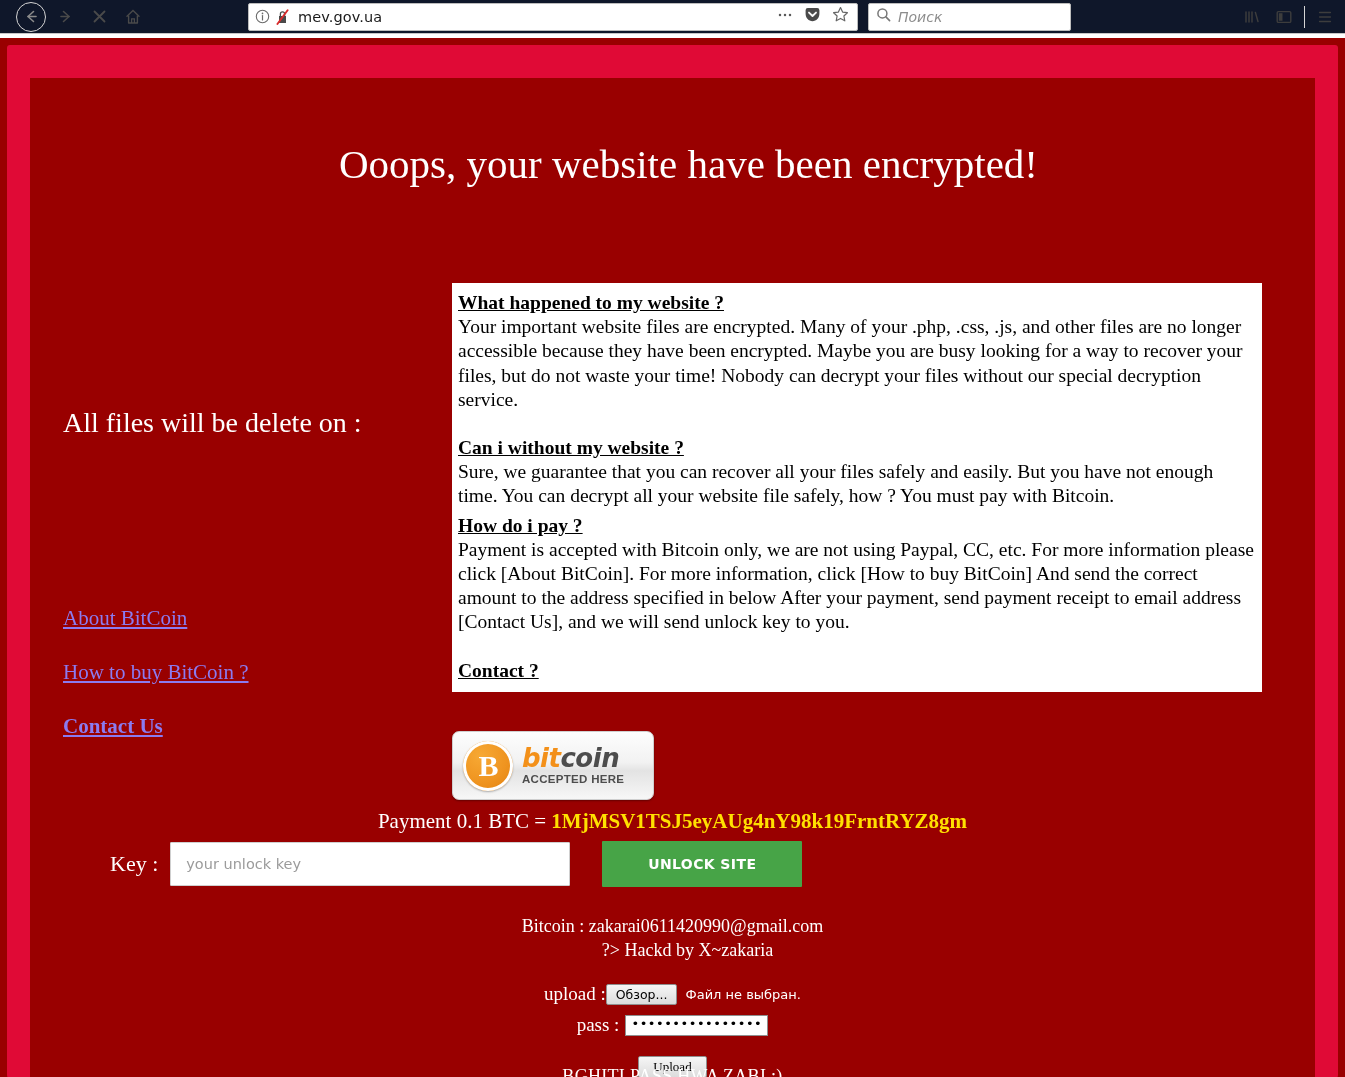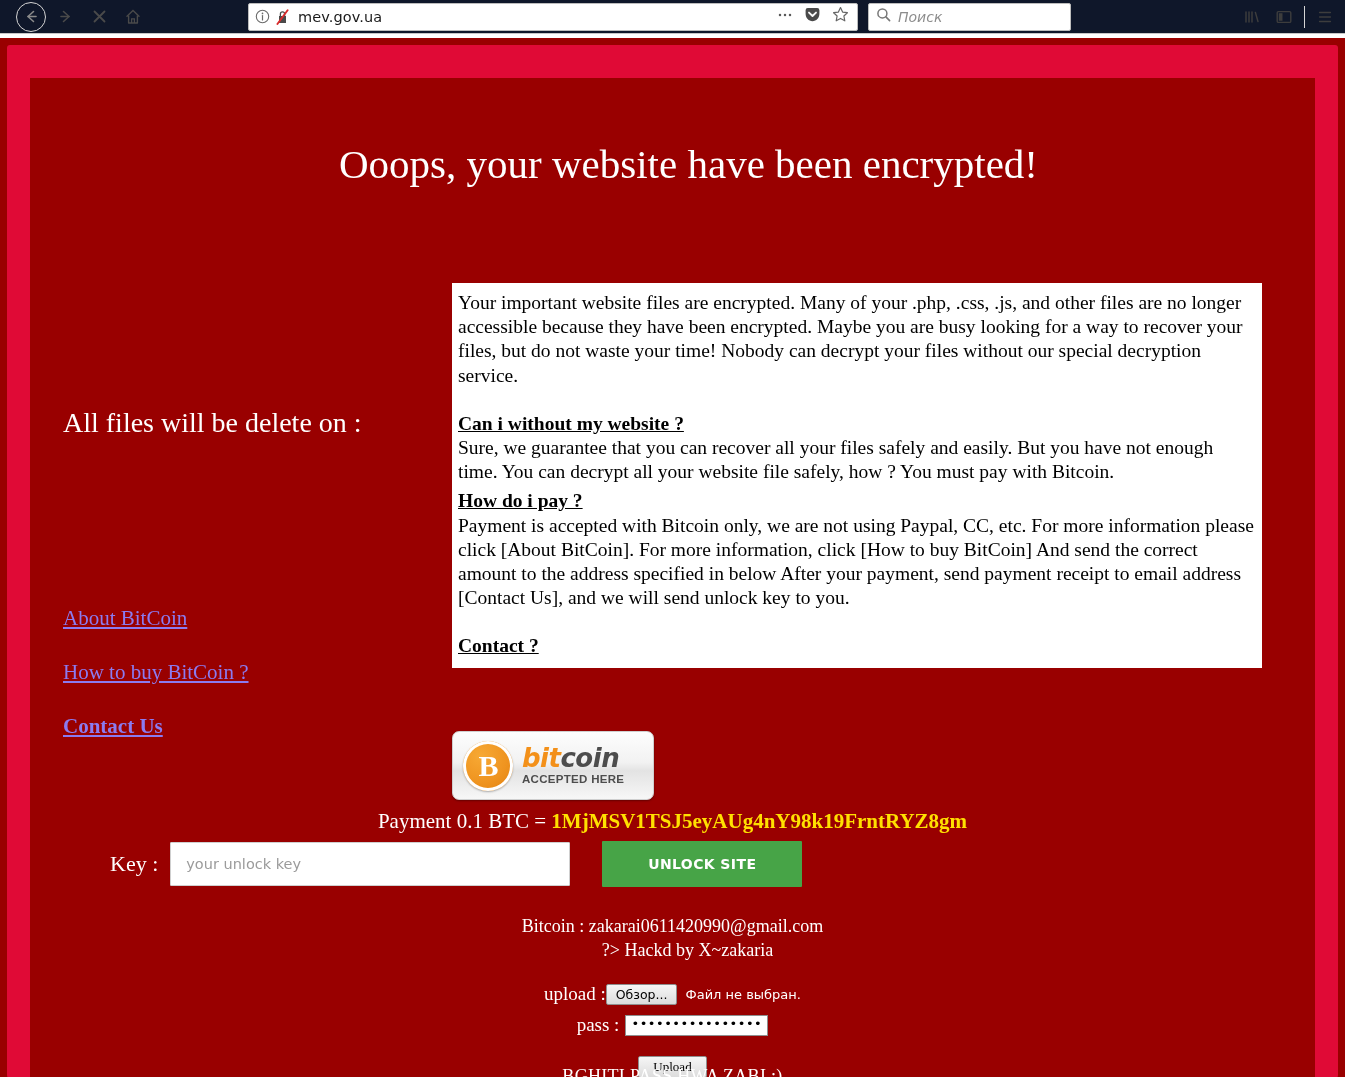--- a/index.html
+++ b/index.html
@@ -456,20 +456,21 @@
     <div id="headline">Ooops, your website have been encrypted!</div>
 
     <div id="left-heading">All files will be delete on :</div>
     <div id="countdown-slot"></div>
 
     <a class="side-link" id="link-about">About BitCoin</a>
     <a class="side-link" id="link-howbuy">How to buy BitCoin ?</a>
     <a class="side-link" id="link-contact">Contact Us</a>
 
     <div id="info-box">
+      <h3>What happened to my website ?</h3>
       <p>Your important website files are encrypted. Many of your .php, .css, .js, and other files are no longer accessible because they have been encrypted. Maybe you are busy looking for a way to recover your files, but do not waste your time! Nobody can decrypt your files without our special decryption service.</p>
       <div class="gap"></div>
       <h3>Can i without my website ?</h3>
       <p>Sure, we guarantee that you can recover all your files safely and easily. But you have not enough time. You can decrypt all your website file safely, how ? You must pay with Bitcoin.</p>
       <div class="gap-sm"></div>
       <h3>How do i pay ?</h3>
       <p>Payment is accepted with Bitcoin only, we are not using Paypal, CC, etc. For more information please click [About BitCoin]. For more information, click [How to buy BitCoin] And send the correct amount to the address specified in below After your payment, send payment receipt to email address [Contact Us], and we will send unlock key to you.</p>
       <div class="gap"></div>
       <h3>Contact ?</h3>
     </div>

